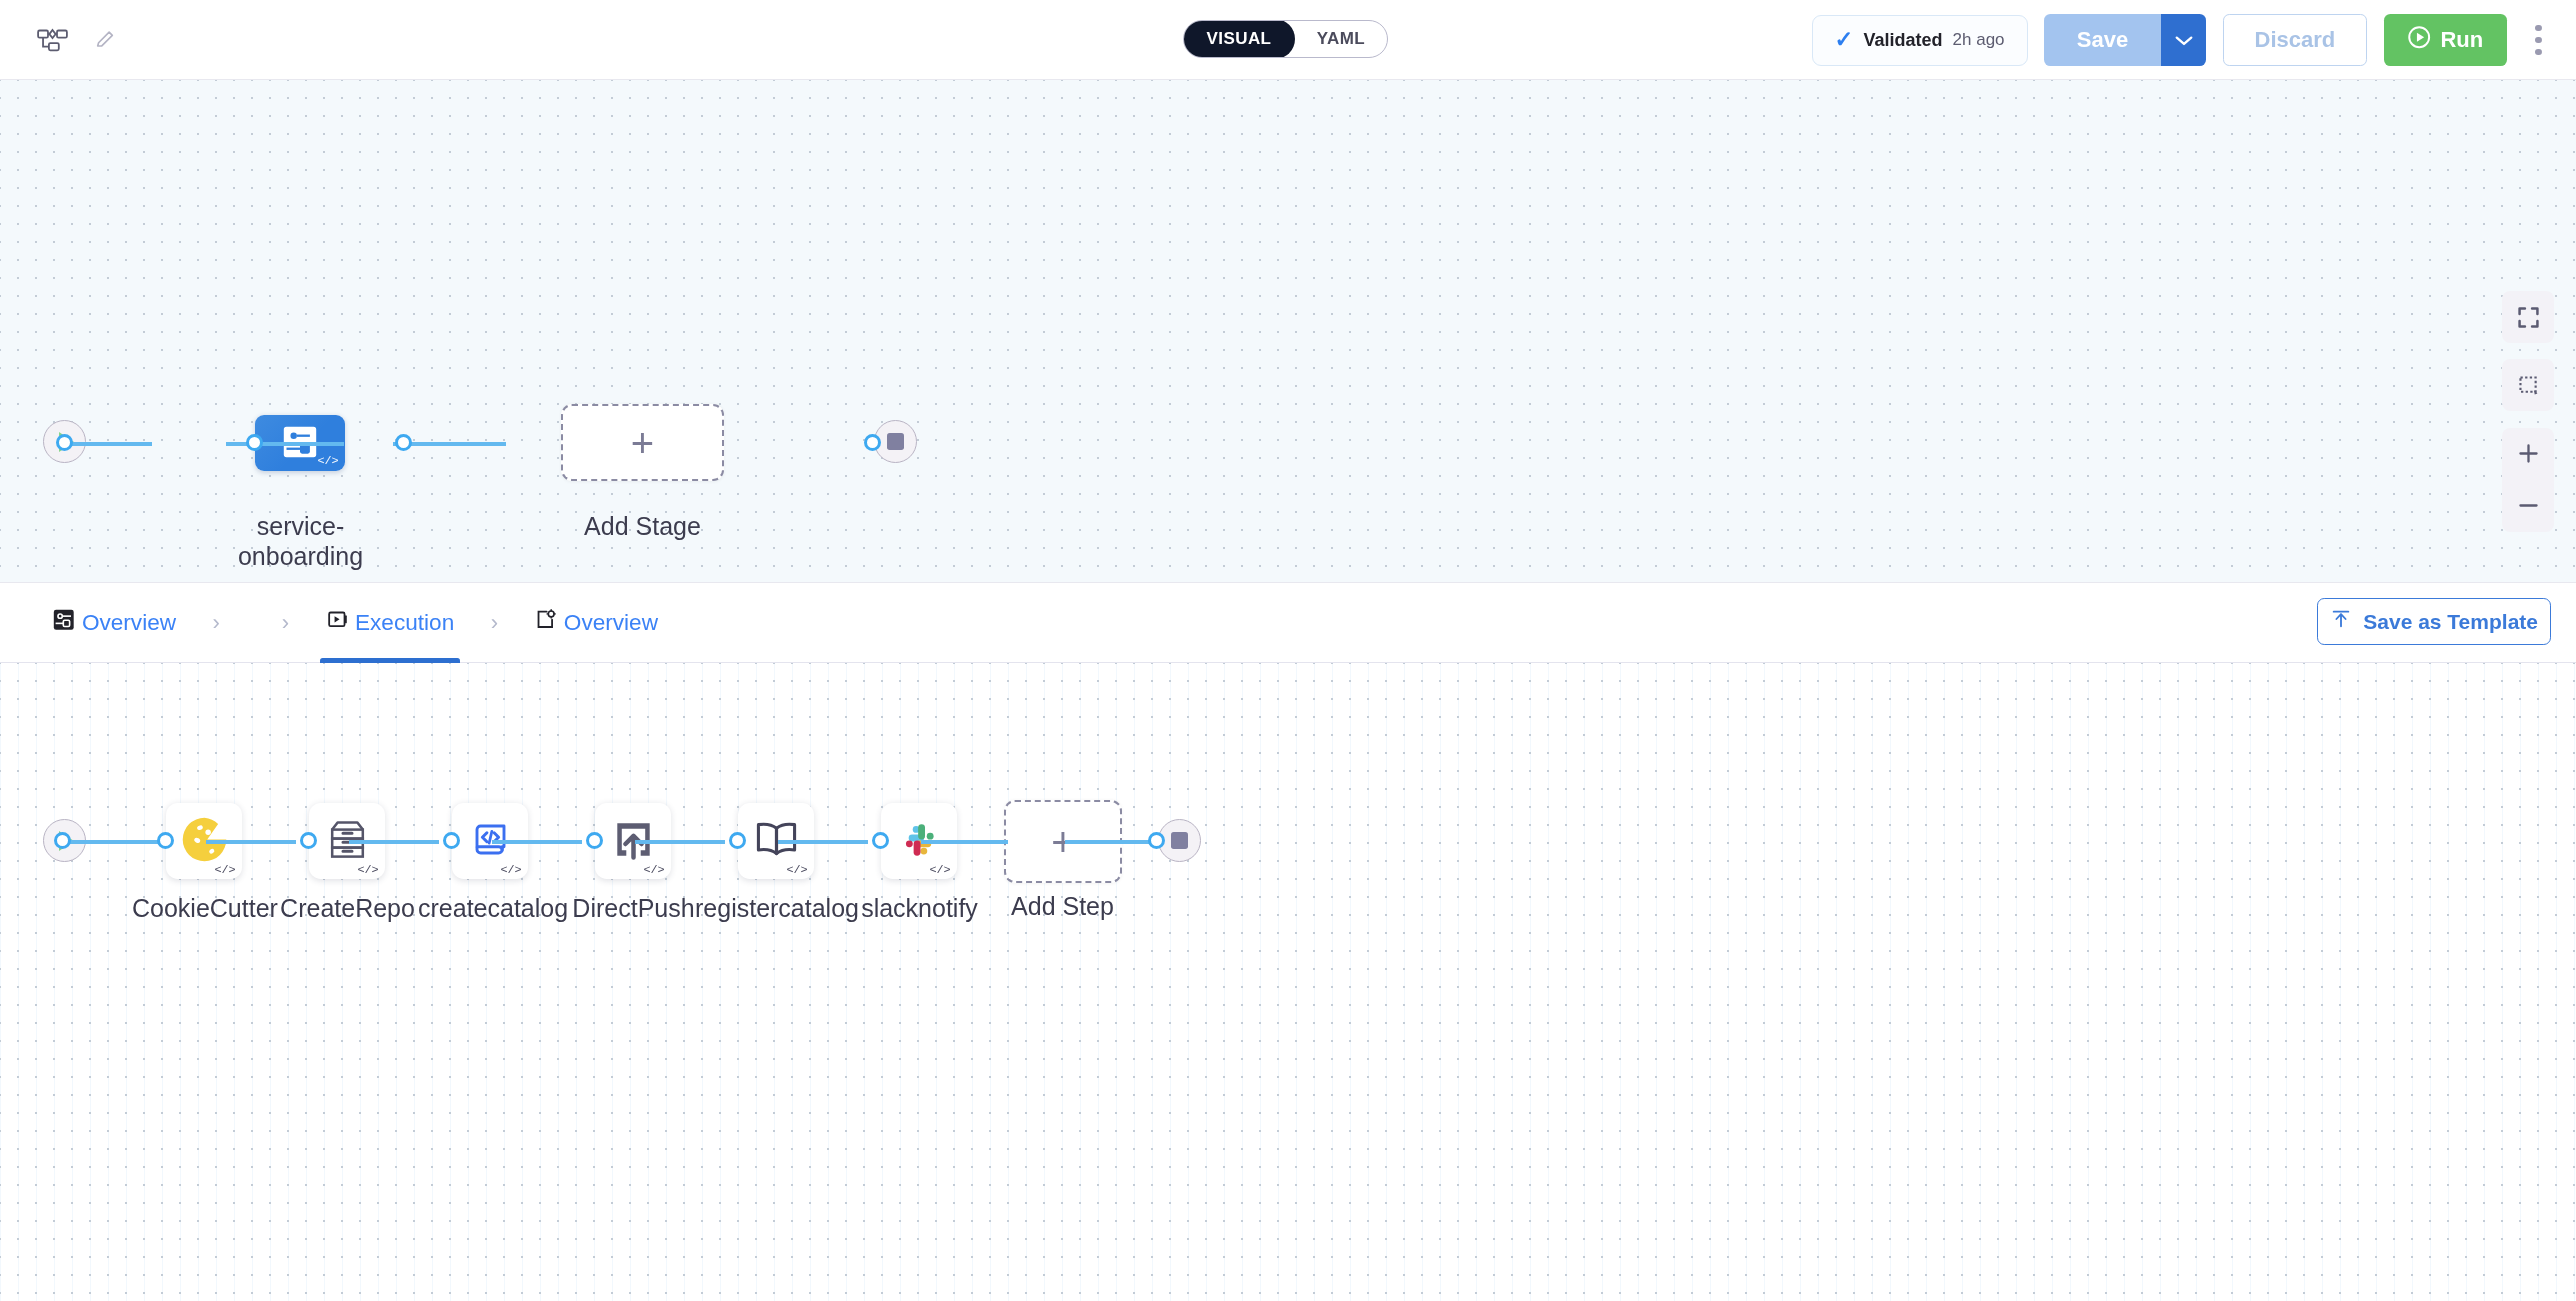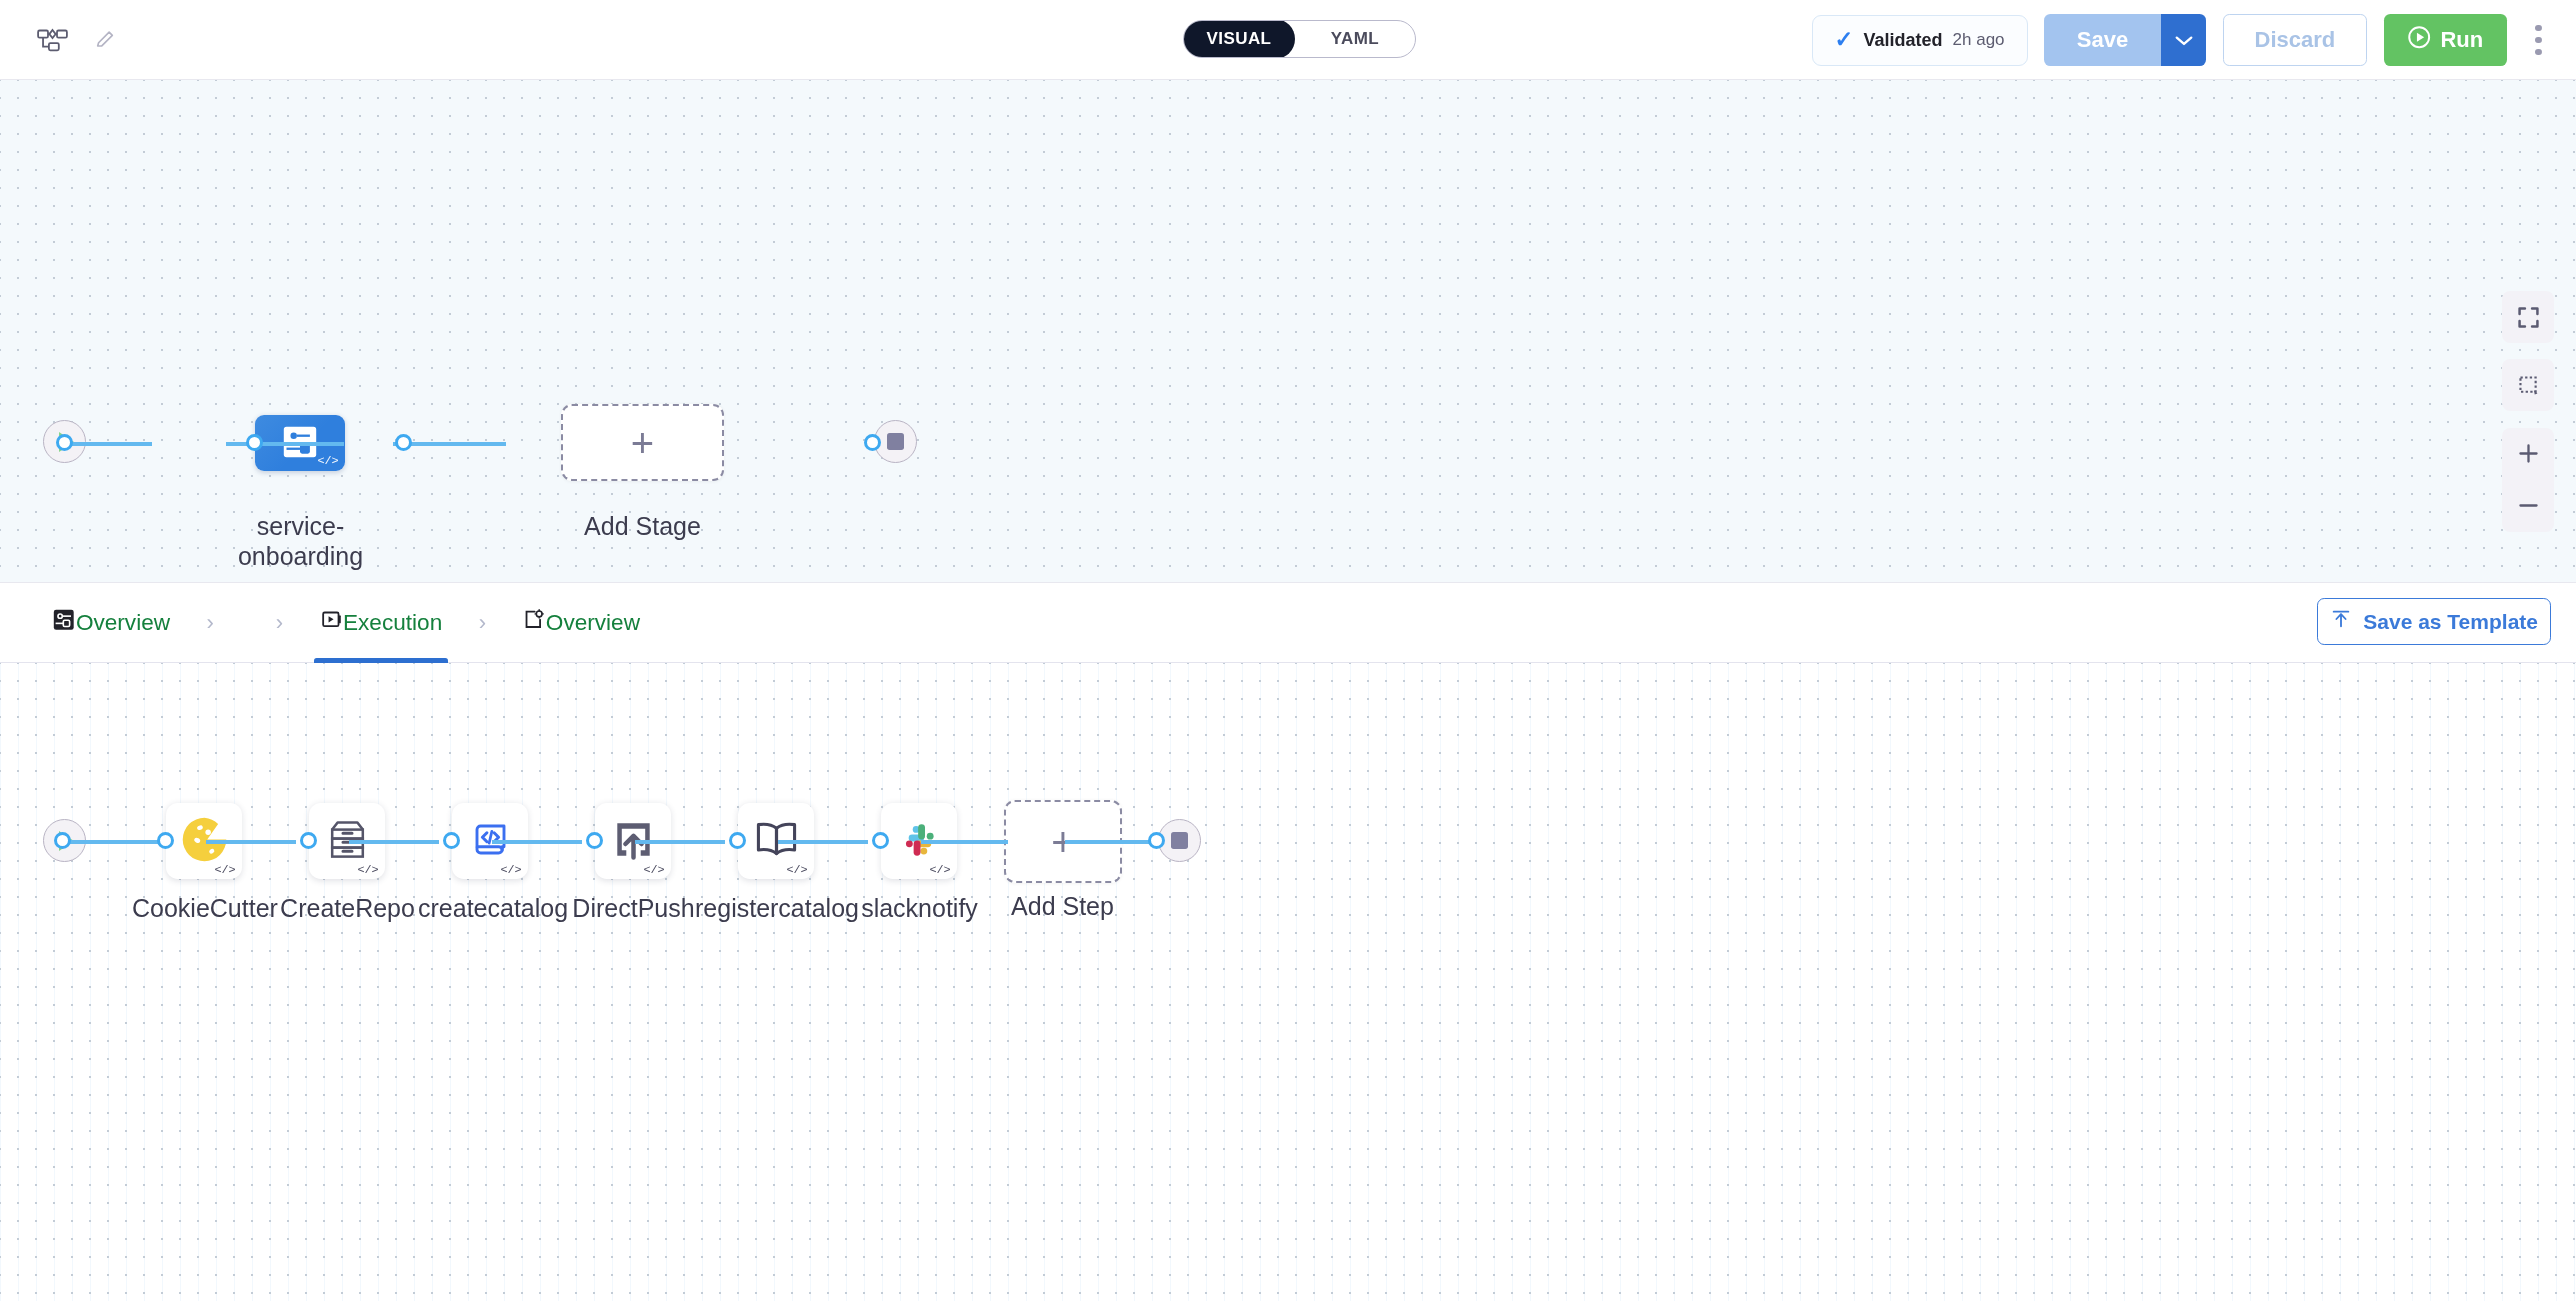--- a/index.html
+++ b/index.html
@@ -46,21 +46,21 @@
     background: #ffffff;
     overflow: hidden;
     cursor: pointer;
   }
   .view-toggle .seg {
     height: 38px;
     display: flex; align-items: center; justify-content: center;
     font-size: 17px;
     font-weight: bold;
     letter-spacing: 0.4px;
-    padding: 0 36px;
+    padding: 0 22px;
     color: #4b4b5c;
   }
   .view-toggle .seg.active {
     background: #0f172a;
     color: #ffffff;
     border-radius: 20px;
     margin: -0.9px 0 -0.9px -0.9px;
     height: 40px;
     padding: 0 23.5px;
     text-align: right;
@@ -151,25 +151,25 @@
   .tabbar {
     position: relative;
     height: 80px;
     background: #ffffff;
     border-bottom: 0.9px solid #e4e4ee;
     display: flex;
     align-items: center;
     padding-left: 47px;
   }
   .tab {
-    display: flex; align-items: center; gap: 0;
+    display: flex; align-items: center; gap: 6px;
     height: 80px;
     padding: 0 5.4px;
     font-size: 22.6px;
-    color: #15803d;
+    color: #3b82f6;
     cursor: pointer;
     position: relative;
   }
   .tab.active { font-weight: normal; }
   .tab.active::after {
     content: "";
     position: absolute;
     left: 0; right: 0; bottom: 0;
     height: 4.5px;
     background: #2d6fd0;

